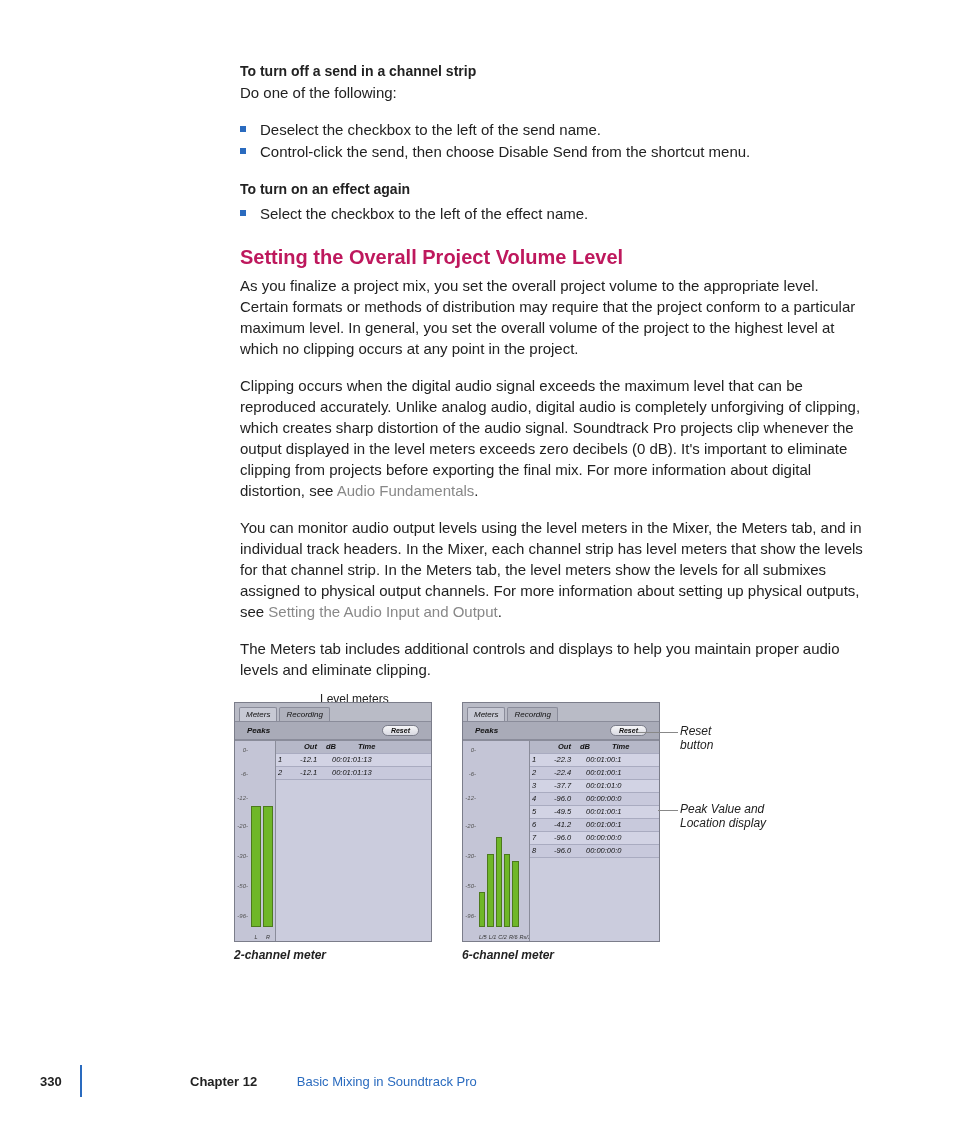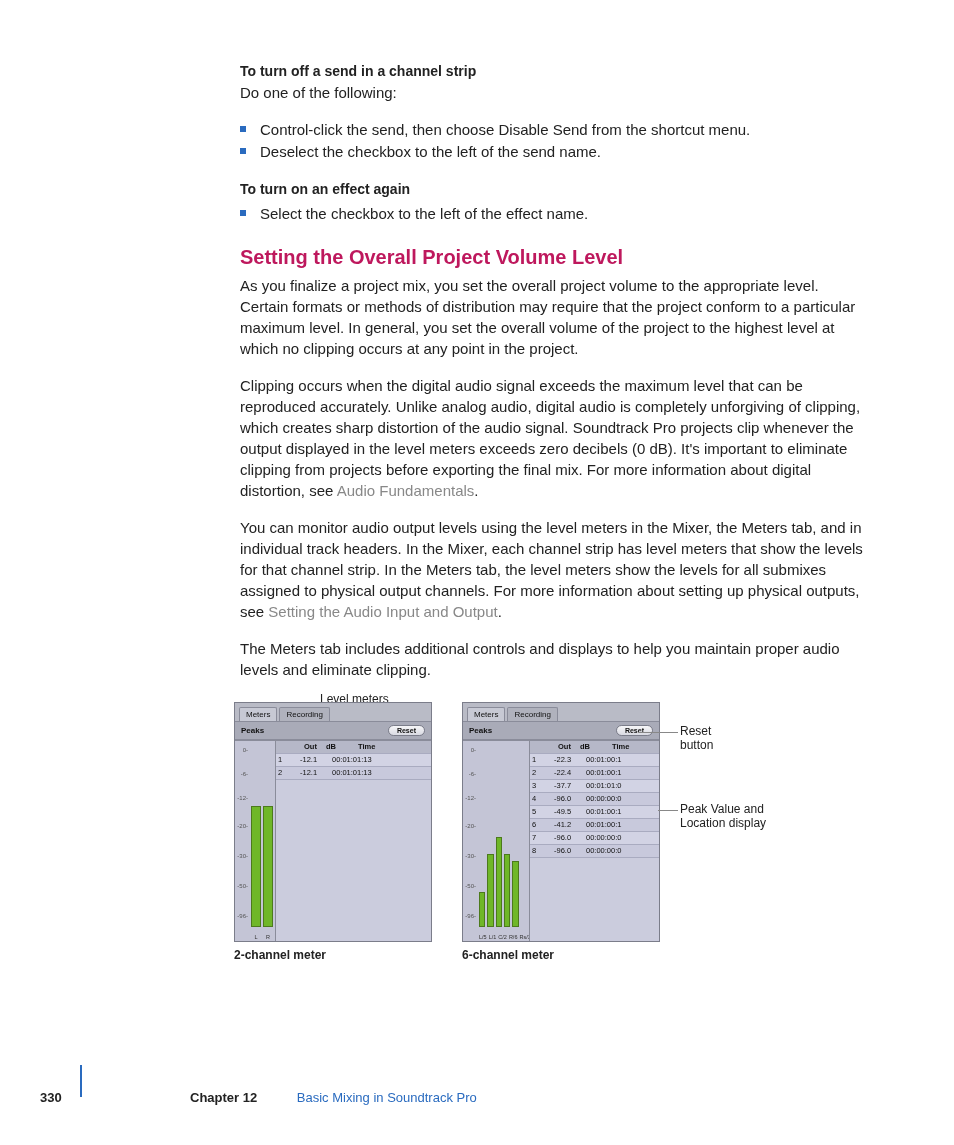--- a/index.html
+++ b/index.html
@@ -38,20 +38,21 @@
     font-size: 20px;
     font-weight: 600;
     margin: 20px 0 6px 0;
   }
   .figure-area {
     margin-top: 22px;
     position: relative;
     display: flex;
     gap: 30px;
     margin-left: -6px;
+    font-style: italic;
   }
   .panel {
     background: #b9bbc6;
     border: 1px solid #7b7d8a;
     width: 196px;
     font-family: "Lucida Grande", Tahoma, sans-serif;
     font-size: 8px;
     color: #111;
   }
   .tabrow {
@@ -66,21 +67,21 @@
     border-bottom: none;
     padding: 2px 6px;
     font-size: 8px;
     border-radius: 2px 2px 0 0;
   }
   .tab.inactive { background: #b0b2bd; }
   .peaksrow {
     display: flex;
     align-items: center;
     justify-content: space-between;
-    padding: 3px 6px;
+    padding: 3px 12px;
     background: #a9abb8;
     border-top: 1px solid #8a8c9a;
     border-bottom: 1px solid #8a8c9a;
     font-weight: bold;
   }
   .resetbtn {
     background: linear-gradient(#f6f6f8, #d9dae2);
     border: 1px solid #7b7d8a;
     border-radius: 8px;
     font-size: 7px;
@@ -161,21 +162,21 @@
   .footer-rule {
     position: absolute;
     left: 80px;
     bottom: 48px;
     width: 2px;
     height: 32px;
     background: #2a6bbf;
   }
   .footer {
     position: absolute;
-    bottom: 40px;
+    bottom: 56px;
     left: 40px;
     font-size: 13px;
     display: flex;
     gap: 20px;
     align-items: baseline;
   }
   .footer .pn { font-weight: 600; width: 30px; }
   .footer .chap { font-weight: 600; margin-left: 100px; }
   .footer .chapname { color: #2a6bbf; margin-left: 8px; padding-left: 28px; }
 </style>
@@ -183,22 +184,22 @@
 <body>
 
 <div class="page">
   <div class="content">
 
     <div class="para">
       <span class="bold-lead">To turn off a send in a channel strip</span><br>
       <span>Do one of the following:</span>
     </div>
     <ul class="bullets">
+      <li>Deselect the checkbox to the left of the send name.</li>
       <li>Control-click the send, then choose Disable Send from the shortcut menu.</li>
-      <li>Deselect the checkbox to the left of the send name.</li>
     </ul>
 
     <div class="para" style="margin-bottom:4px">
       <span class="bold-lead">To turn on an effect again</span>
     </div>
     <ul class="bullets">
       <li>Select the checkbox to the left of the effect name.</li>
     </ul>
 
     <h2 class="section-heading">Setting the Overall Project Volume Level</h2>

